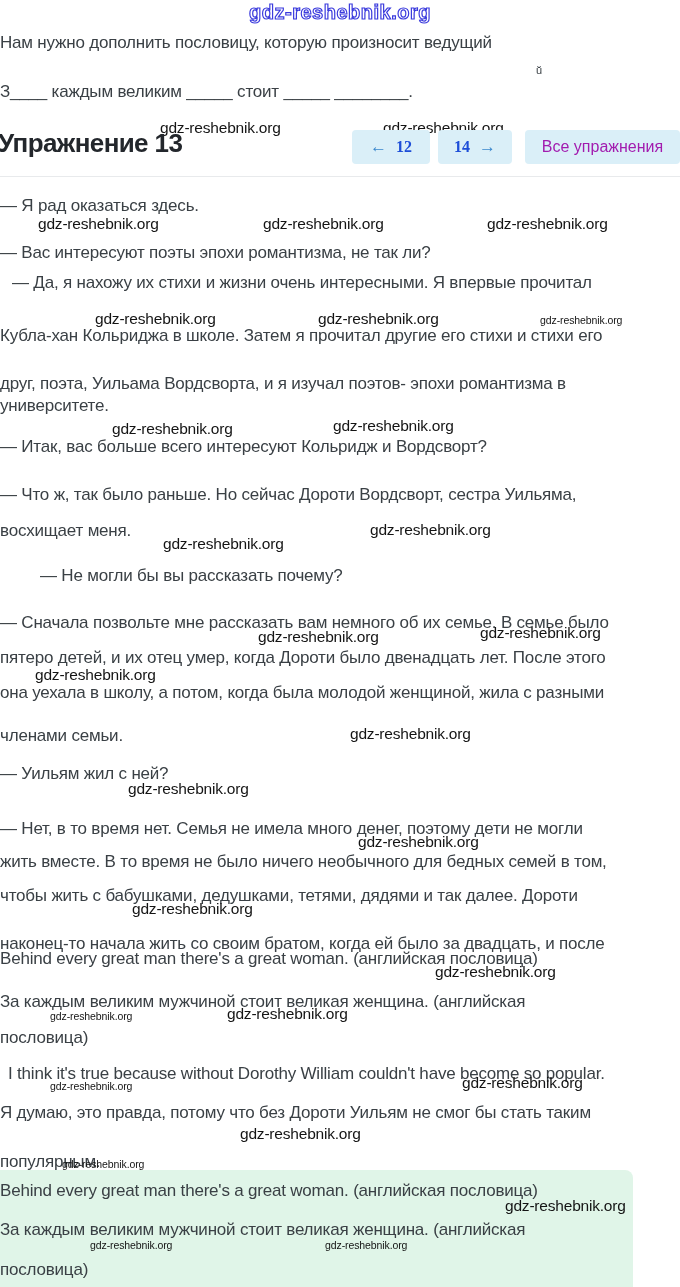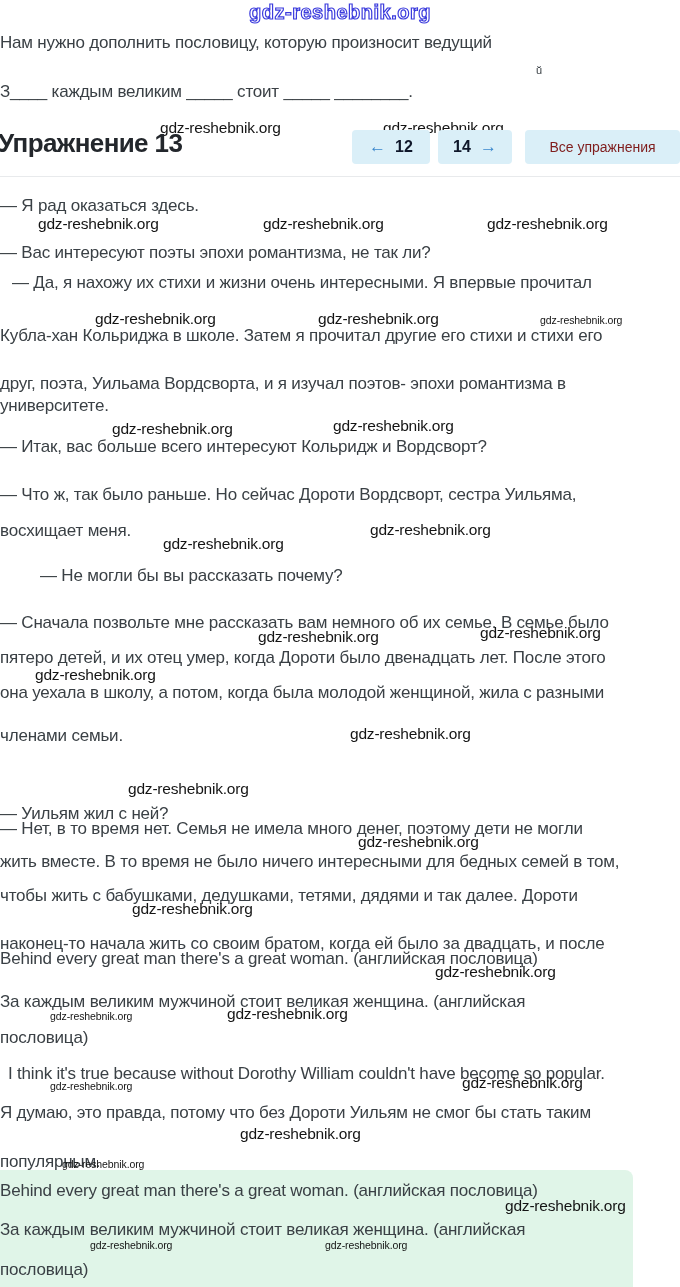--- a/index.html
+++ b/index.html
@@ -10,23 +10,23 @@
   .wm{font-size:15.5px;color:#141414;letter-spacing:-0.2px;}
   .wm-sm{font-size:10.5px;color:#141414;letter-spacing:-0.1px;}
   .wm-top{left:0;right:0;top:1px;text-align:center;font-size:20px;font-weight:700;
           letter-spacing:0.5px;color:rgba(255,255,255,0.15);
           -webkit-text-stroke:1.2px #3b3bdd;text-stroke:1.2px #3b3bdd;}
   .stray{font-size:11px;color:#3a4045;}
   h1.title{margin:0;font-size:26px;font-weight:700;letter-spacing:-0.6px;color:#23272c;}
   .btn{position:absolute;top:130px;height:34px;border-radius:4px;background:#daeff8;
        display:flex;align-items:center;justify-content:center;gap:9px;cursor:pointer;
        font-size:16px;box-sizing:border-box;}
-  .btn .num{color:#0f172a;font-weight:600;}
+  .btn .num{color:#1d4ed8;font-weight:600;font-family:Liberation Serif, serif;}
   .btn .arrow{color:#3a87cd;font-size:17px;font-weight:600;}
-  .btn-all{color:#7f1d1d;font-size:14px;}
+  .btn-all{color:#a21caf;font-size:16px;}
   .divider{position:absolute;left:0;top:176px;width:680px;height:1px;background:#e8eaec;}
   .answer-box{position:absolute;left:0;top:1170px;width:633px;height:117px;
               background:#e0f5e8;border-radius:0 8px 0 0;}
 </style>
 </head>
 <body>
 
 <div id="page">
 
   <div class="abs wm-top">gdz-reshebnik.org</div>
@@ -63,23 +63,23 @@
   <div class="abs t" style="left:0;top:374px;">друг, поэта, Уильама Вордсворта, и я изучал поэтов- эпохи романтизма в</div>
   <div class="abs t" style="left:0;top:396px;">университете.</div>
   <div class="abs t" style="left:0;top:437px;">— Итак, вас больше всего интересуют Кольридж и Вордсворт?</div>
   <div class="abs t" style="left:0;top:485px;">— Что ж, так было раньше. Но сейчас Дороти Вордсворт, сестра Уильяма,</div>
   <div class="abs t" style="left:0;top:521px;">восхищает меня.</div>
   <div class="abs t" style="left:0;top:566px;padding-left:40px;">— Не могли бы вы рассказать почему?</div>
   <div class="abs t" style="left:0;top:613px;">— Сначала позвольте мне рассказать вам немного об их семье. В семье было</div>
   <div class="abs t" style="left:0;top:648px;">пятеро детей, и их отец умер, когда Дороти было двенадцать лет. После этого</div>
   <div class="abs t" style="left:0;top:683px;">она уехала в школу, а потом, когда была молодой женщиной, жила с разными</div>
   <div class="abs t" style="left:0;top:726px;">членами семьи.</div>
-  <div class="abs t" style="left:0;top:764px;margin-top:40px;">— Уильям жил с ней?</div>
+  <div class="abs t" style="left:0;top:764px;">— Уильям жил с ней?</div>
   <div class="abs t" style="left:0;top:819px;">— Нет, в то время нет. Семья не имела много денег, поэтому дети не могли</div>
-  <div class="abs t" style="left:0;top:852px;">жить вместе. В то время не было ничего интересными для бедных семей в том,</div>
+  <div class="abs t" style="left:0;top:852px;">жить вместе. В то время не было ничего необычного для бедных семей в том,</div>
   <div class="abs t" style="left:0;top:886px;">чтобы жить с бабушками, дедушками, тетями, дядями и так далее. Дороти</div>
   <div class="abs t" style="left:0;top:918px;margin-top:16px;">наконец-то начала жить со своим братом, когда ей было за двадцать, и после</div>
   <div class="abs t" style="left:0;top:949px;">Behind every great man there's a great woman. (английская пословица)</div>
   <div class="abs t" style="left:0;top:992px;">За каждым великим мужчиной стоит великая женщина. (английская</div>
   <div class="abs t" style="left:0;top:1028px;">пословица)</div>
   <div class="abs t" style="left:0;top:1064px;padding-left:8px;">I think it's true because without Dorothy William couldn't have become so popular.</div>
   <div class="abs t" style="left:0;top:1103px;">Я думаю, это правда, потому что без Дороти Уильям не смог бы стать таким</div>
   <div class="abs t" style="left:0;top:1152px;">популярным.</div>
 
   <div class="abs t" style="left:0;top:1181px;">Behind every great man there's a great woman. (английская пословица)</div>

